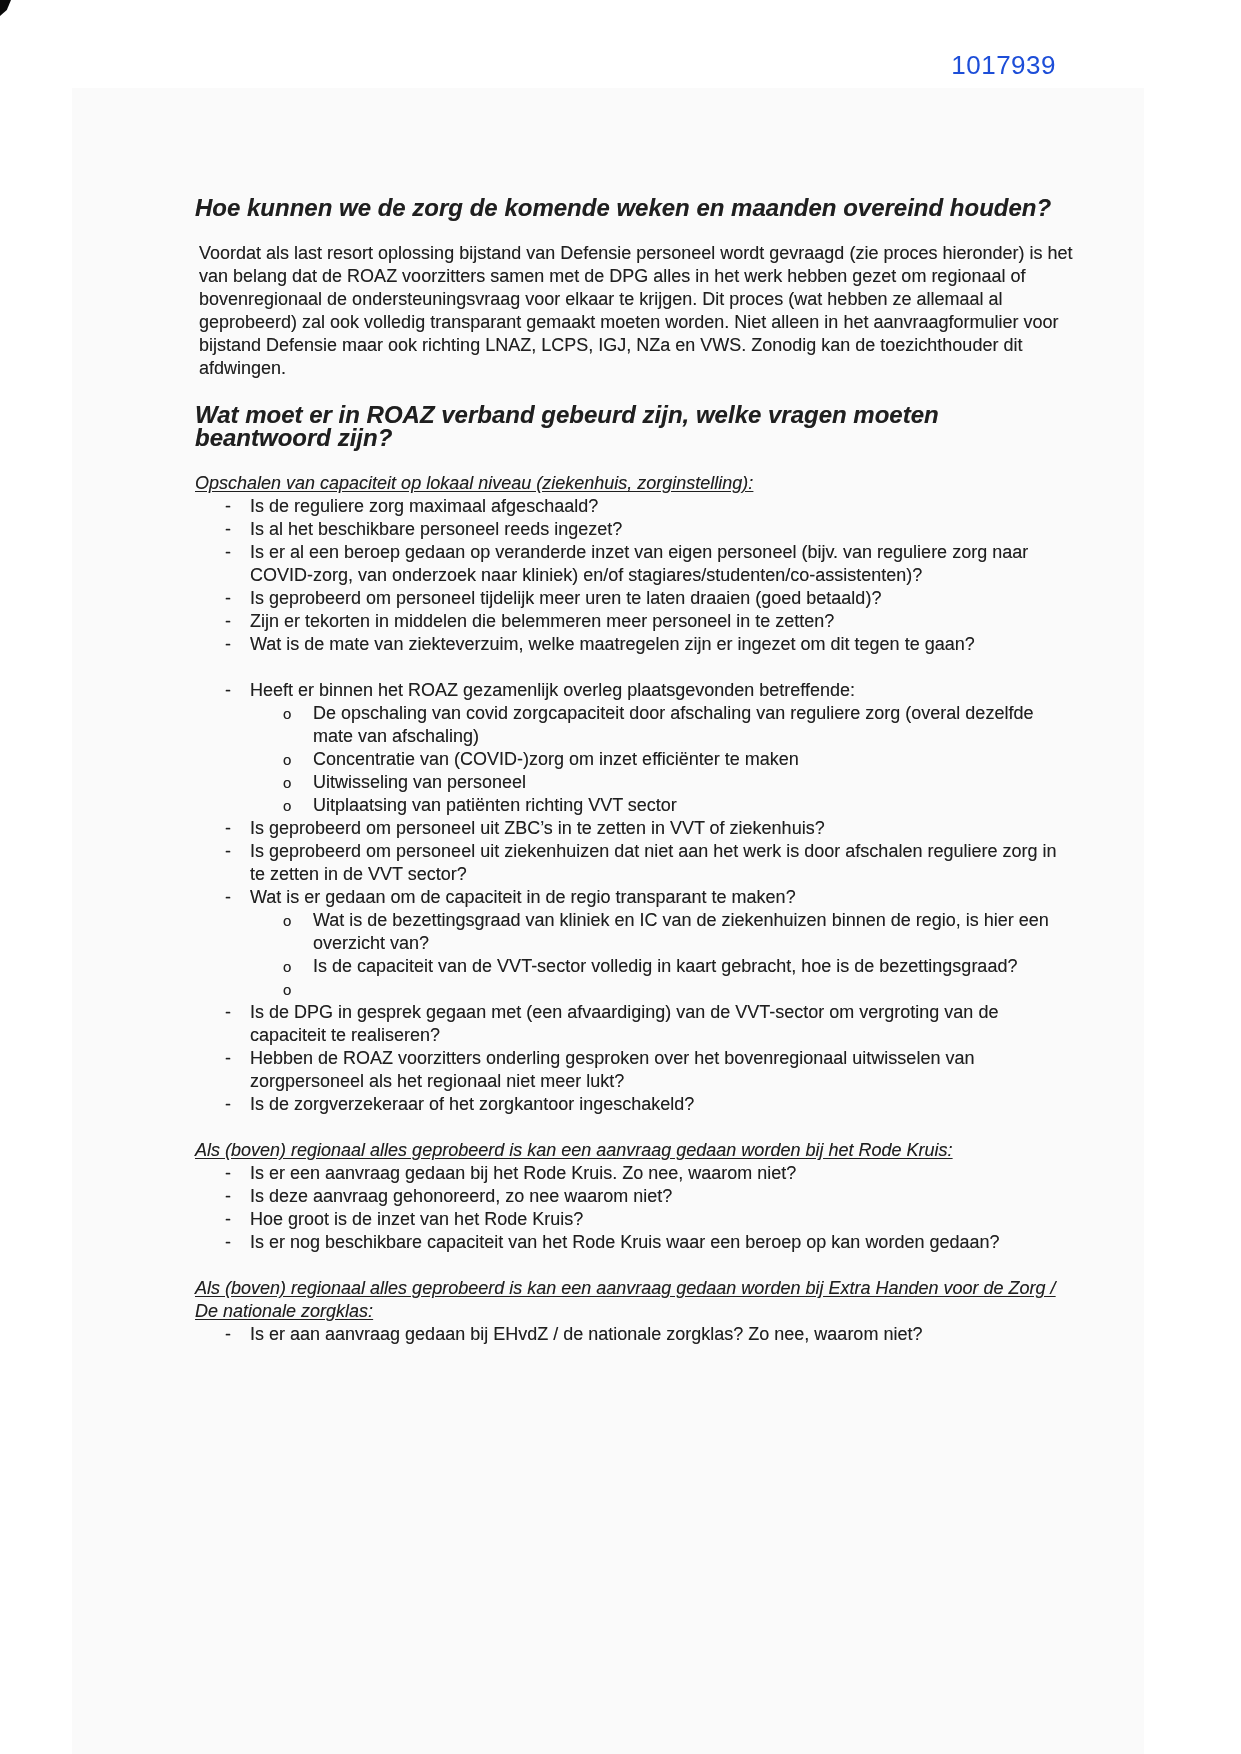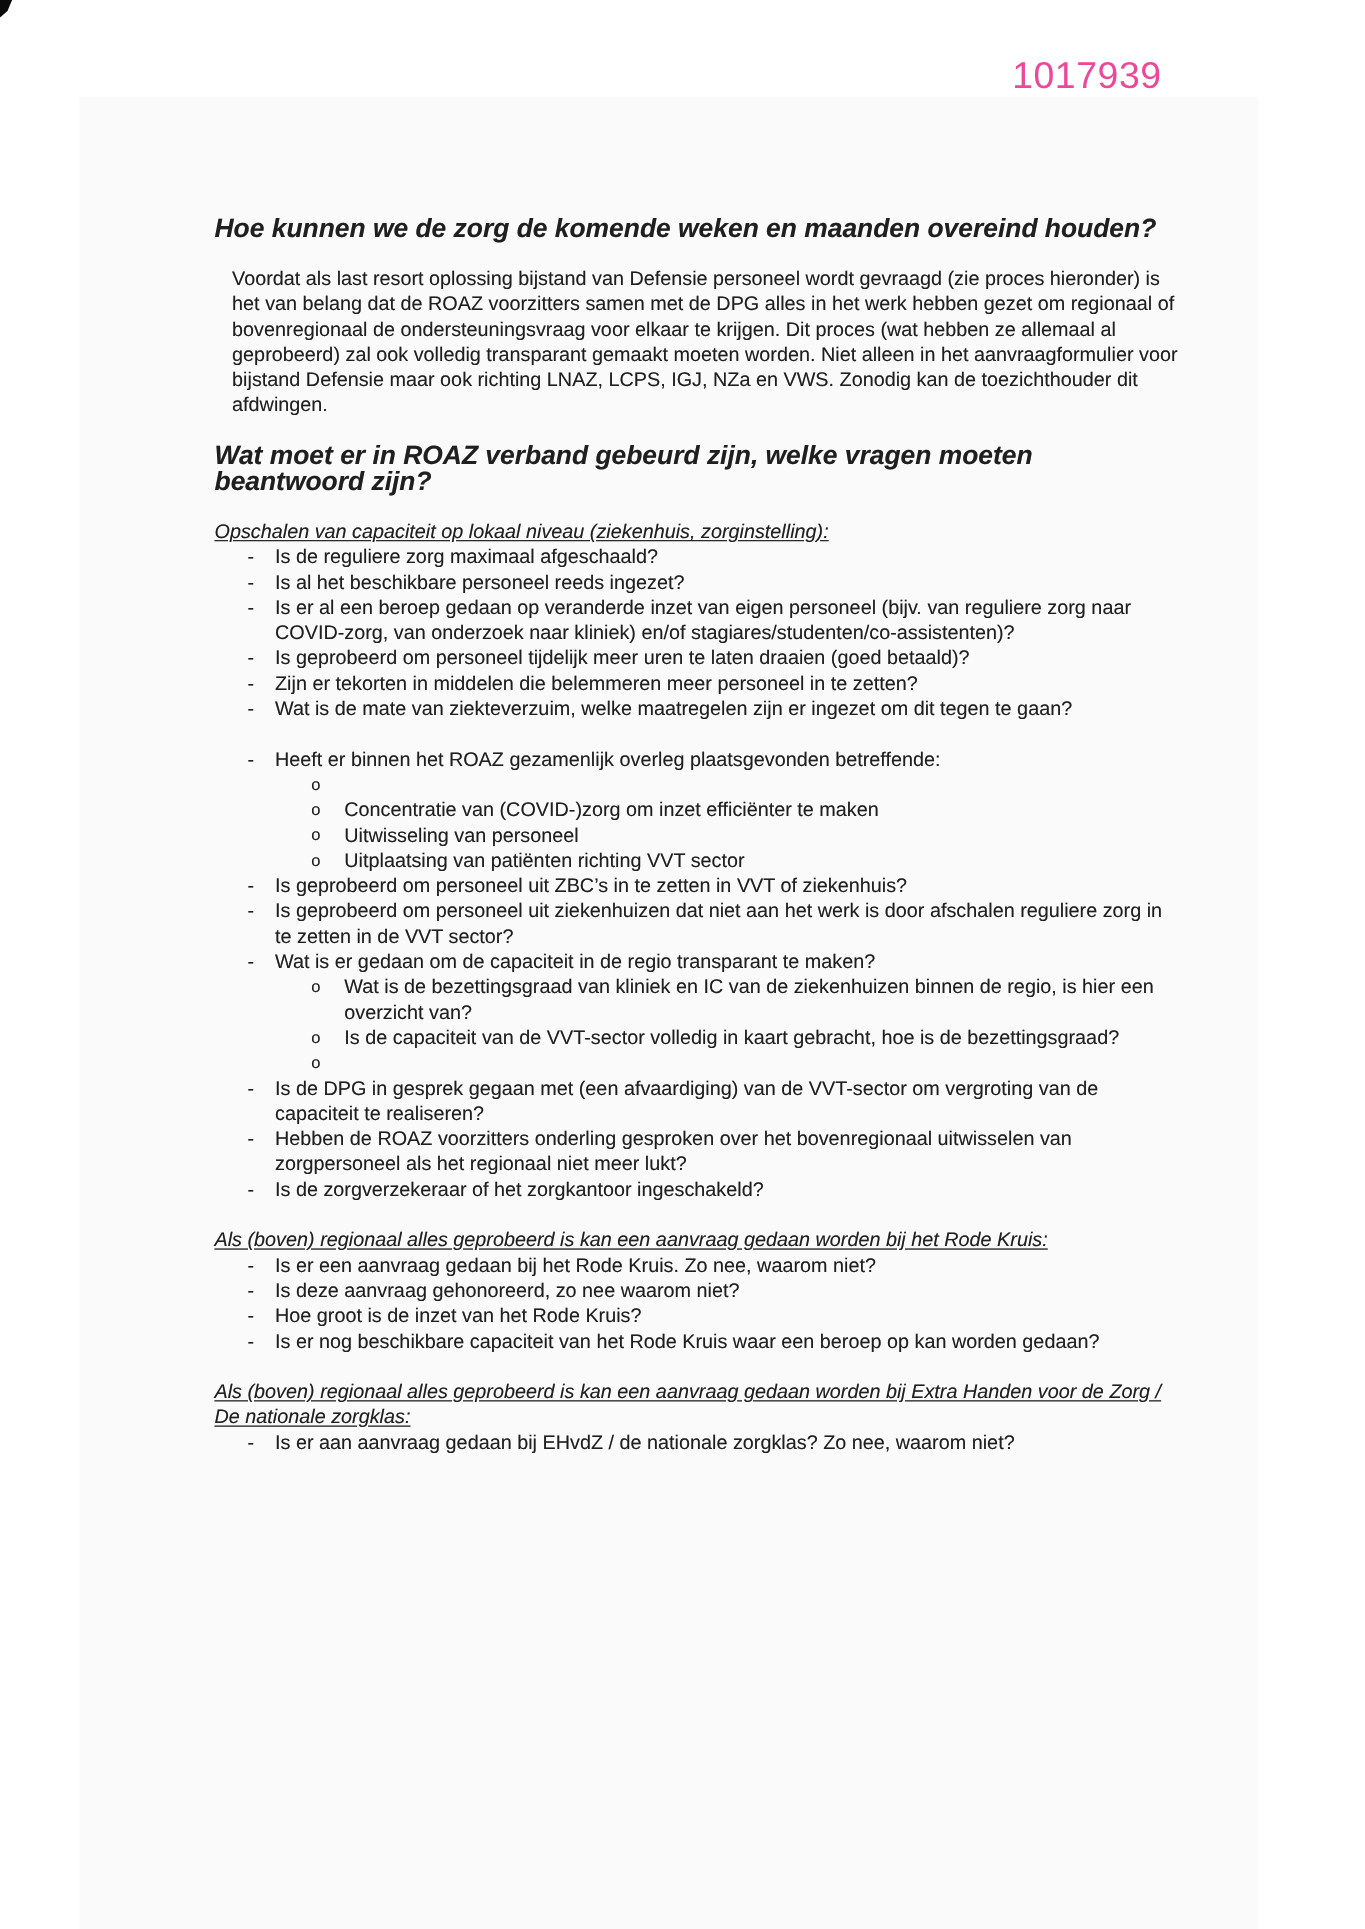--- a/index.html
+++ b/index.html
@@ -20,41 +20,41 @@
   .corner-mark {
     position: absolute;
     left: 0; top: 0;
     width: 11px; height: 16px;
     background: #0a0a0a;
     clip-path: polygon(0 0, 100% 0, 62% 62%, 0 100%);
   }
   .doc-number {
     position: absolute;
     top: 50px; right: 185px;
-    font-size: 34px;
+    font-size: 26px;
     letter-spacing: 0.5px;
-    color: #ec4899;
+    color: #1d4ed8;
   }
   .content {
     position: absolute;
     left: 195px; top: 196px;
     width: 880px;
     font-size: 18px;
     line-height: 23px;
     color: #1f1f1f;
     text-shadow: 0 0 0.6px rgba(40,40,40,0.45);
   }
   .heading {
     font-weight: bold;
     font-style: italic;
     font-size: 24px;
     margin: 0 0 23px 0;
   }
   .body-par {
-    margin: 0 0 23px 16px;
+    margin: 0 0 23px 4px;
   }
   .section { margin: 0 0 23px 0; }
   .section-title {
     text-decoration: underline;
     text-underline-offset: 2px;
     margin: 0;
     font-style: italic;
   }
   .bullet { display: flex; align-items: flex-start; }
   .bullet .marker { flex: 0 0 auto; text-align: left; }
@@ -104,20 +104,21 @@
             <span class="bullet-text">Wat is de mate van ziekteverzuim, welke maatregelen zijn er ingezet om dit tegen te gaan?</span>
           </div>
         </div>
         <div class="section">
           <div class="bullet dash">
             <span class="marker">-</span>
             <span class="bullet-text">Heeft er binnen het ROAZ gezamenlijk overleg plaatsgevonden betreffende:</span>
           </div>
           <div class="bullet circle">
             <span class="marker">o</span>
+            <span class="bullet-text">De opschaling van covid zorgcapaciteit door afschaling van reguliere zorg (overal dezelfde mate van afschaling)</span>
           </div>
           <div class="bullet circle">
             <span class="marker">o</span>
             <span class="bullet-text">Concentratie van (COVID-)zorg om inzet efficiënter te maken</span>
           </div>
           <div class="bullet circle">
             <span class="marker">o</span>
             <span class="bullet-text">Uitwisseling van personeel</span>
           </div>
           <div class="bullet circle">

